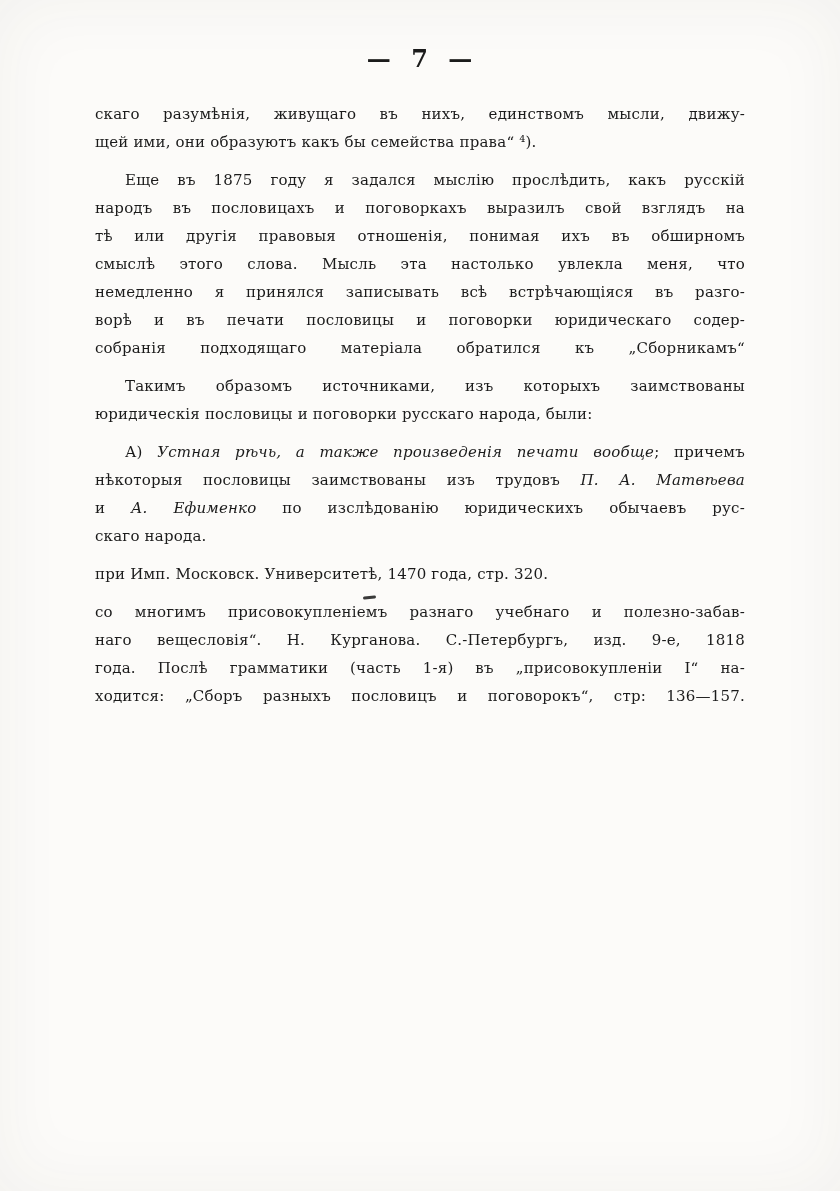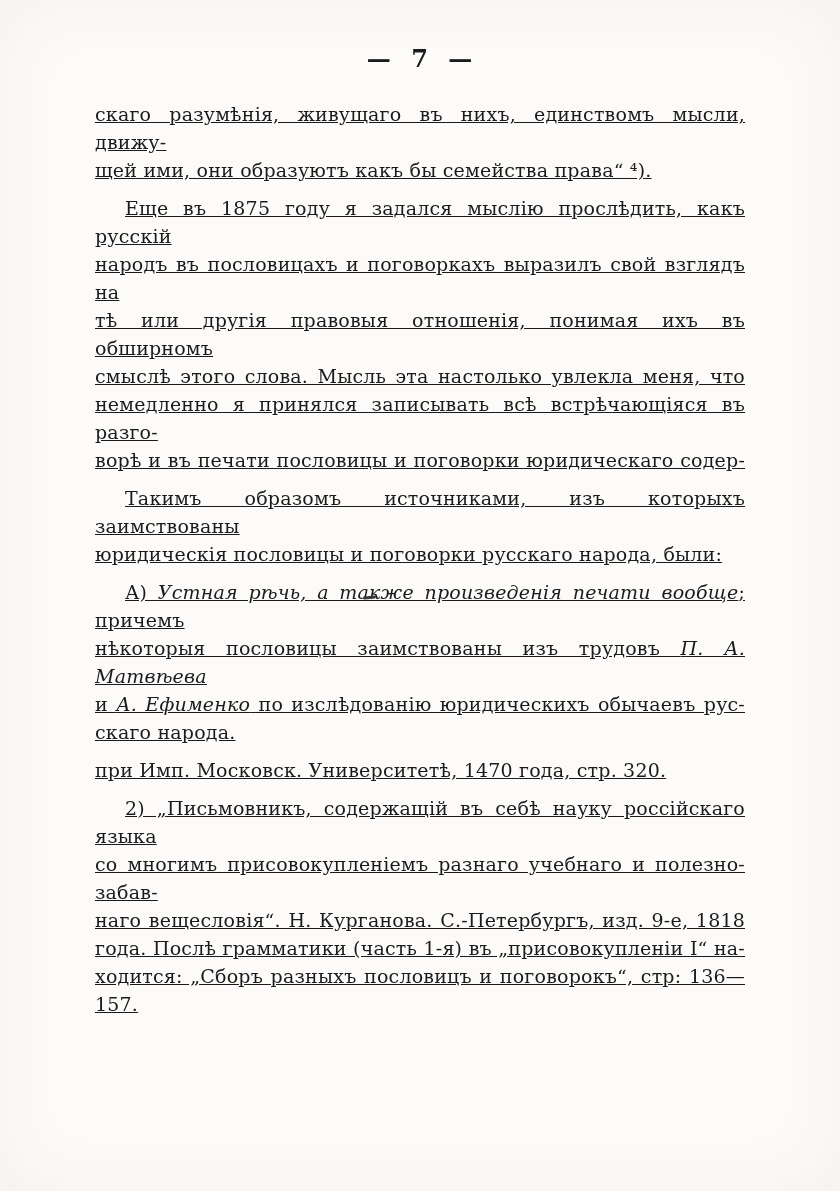--- a/index.html
+++ b/index.html
@@ -21,27 +21,26 @@
     text-align: center;
     font-size: 24px;
     font-weight: bold;
     word-spacing: 10px;
     letter-spacing: 1px;
     margin-bottom: 24px;
     height: 32px;
   }
   .para { margin: 0 0 10px 0; }
   .ln {
-    font-size: 19px;
+    font-size: 15px;
     line-height: 28px;
     letter-spacing: 0.2px;
     text-align: justify;
     text-align-last: justify;
     white-space: normal;
-    text-decoration: underline;
   }
   .ln.last { text-align-last: left; }
   .ln.fi { text-indent: 30px; }
   .it { font-style: italic; }
   .artifact-dash {
     position: absolute;
     left: 363px; top: 596px;
     width: 13px; height: 3px;
     background: #3a3a3a;
     transform: rotate(-7deg);
@@ -60,41 +59,41 @@
     <div class="ln last">щей ими, они образуютъ какъ бы семейства права“ ⁴).</div>
   </div>
 
   <div class="para">
     <div class="ln fi">Еще въ 1875 году я задался мыслію прослѣдить, какъ русскій</div>
     <div class="ln">народъ въ пословицахъ и поговоркахъ выразилъ свой взглядъ на</div>
     <div class="ln">тѣ или другія правовыя отношенія, понимая ихъ въ обширномъ</div>
     <div class="ln">смыслѣ этого слова. Мысль эта настолько увлекла меня, что</div>
     <div class="ln">немедленно я принялся записывать всѣ встрѣчающіяся въ разго-</div>
     <div class="ln">ворѣ и въ печати пословицы и поговорки юридическаго содер-</div>
+    <div class="ln">собранія подходящаго матеріала обратился къ „Сборникамъ“</div>
   </div>
 
   <div class="para">
     <div class="ln fi">Такимъ образомъ источниками, изъ которыхъ заимствованы</div>
     <div class="ln last">юридическія пословицы и поговорки русскаго народа, были:</div>
   </div>
 
   <div class="para">
     <div class="ln fi"><span>А) </span><span class="it">Устная рѣчь, а также произведенія печати вообще</span><span>; причемъ</span></div>
     <div class="ln"><span>нѣкоторыя пословицы заимствованы изъ трудовъ </span><span class="it">П. А. Матвѣева</span></div>
     <div class="ln"><span>и </span><span class="it">А. Ефименко</span><span> по изслѣдованію юридическихъ обычаевъ рус-</span></div>
     <div class="ln last">скаго народа.</div>
   </div>
 
 
   <div class="para">
     <div class="ln last">при Имп. Московск. Университетѣ, 1470 года, стр. 320.</div>
   </div>
 
   <div class="para">
-    <div class="ln fi">2) „Письмовникъ, содержащій въ себѣ науку россійскаго языка</div>
     <div class="ln">со многимъ присовокупленіемъ разнаго учебнаго и полезно-забав-</div>
     <div class="ln">наго вещесловія“. Н. Курганова. С.-Петербургъ, изд. 9-е, 1818</div>
     <div class="ln">года. Послѣ грамматики (часть 1-я) въ „присовокупленіи I“ на-</div>
     <div class="ln">ходится: „Сборъ разныхъ пословицъ и поговорокъ“, стр: 136—157.</div>
   </div>
 
   <div class="artifact-dash"></div>
 
 </div>
 

